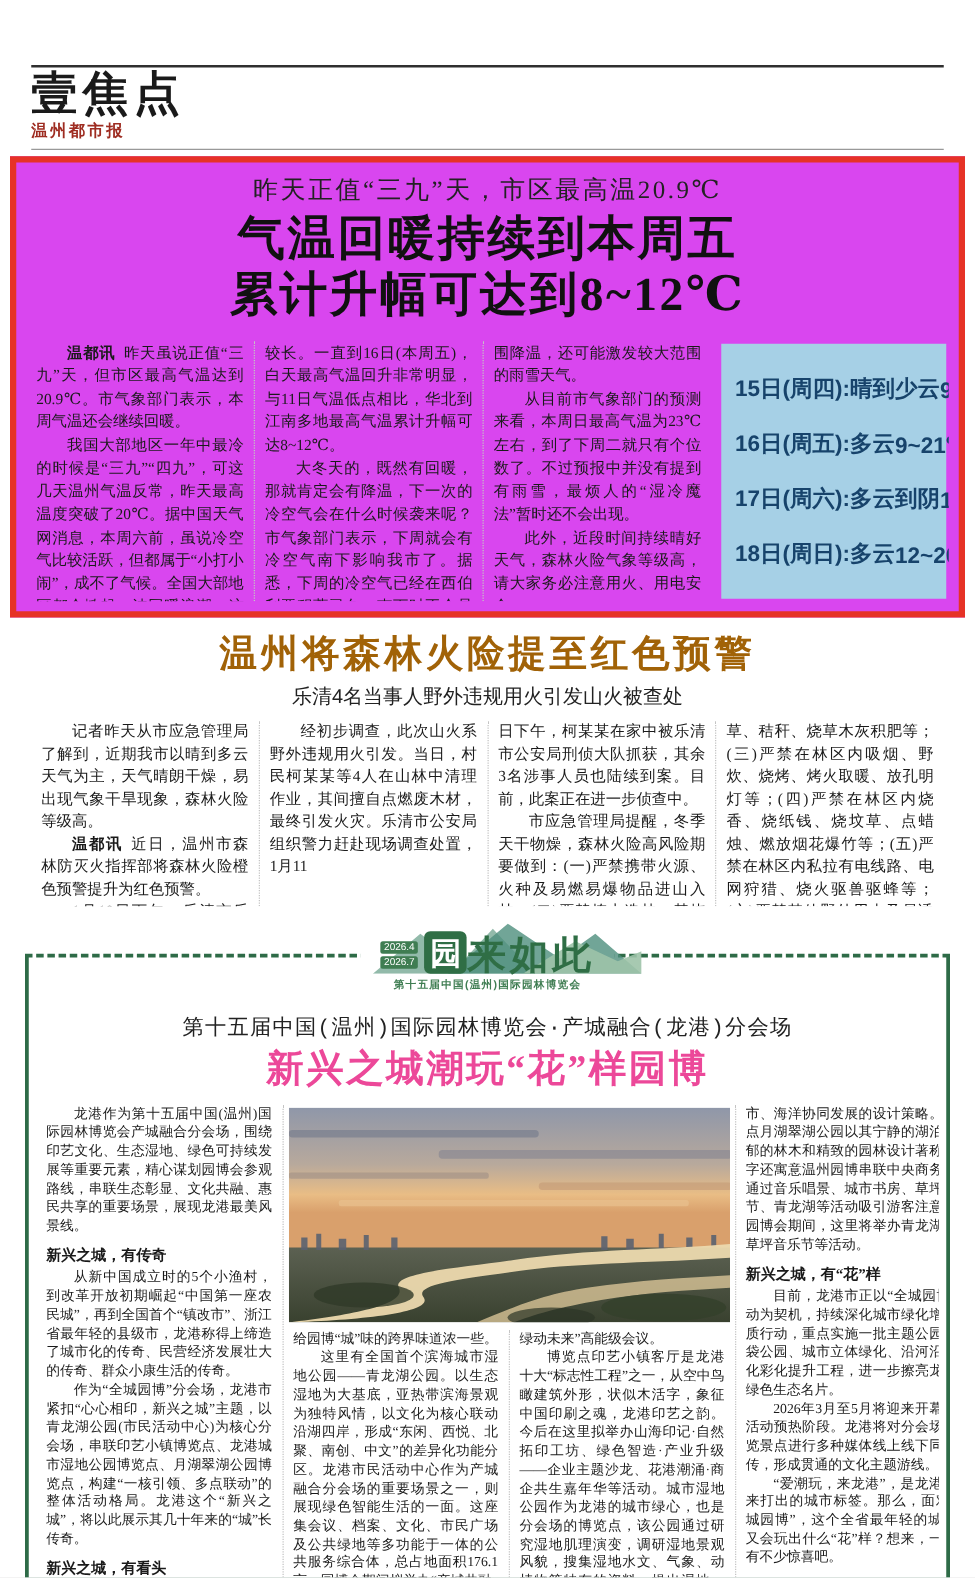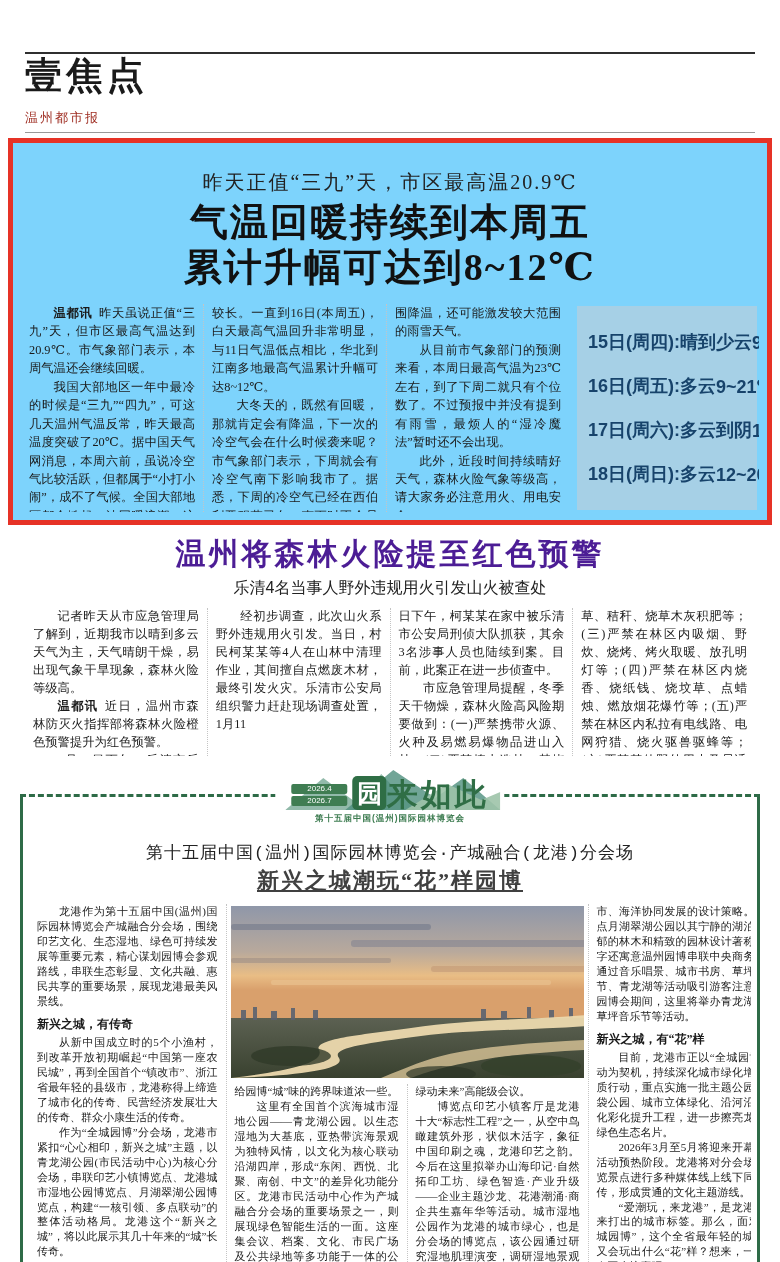--- a/index.html
+++ b/index.html
@@ -3,58 +3,58 @@
 <meta charset="utf-8">
 <style>
   html,body{margin:0;padding:0;background:#e9e9e9;}
   .page{width:780px;height:1262px;margin:0 auto;background:#ffffff;position:relative;overflow:hidden;
         font-family:"Liberation Serif","DejaVu Serif",serif;color:#1a1a1a;}
   
   .hd{padding:0 25px;}
   .hd-rule-top{border-top:2px solid #2f2f2f;margin-top:52px;}
   .hd-row{display:flex;justify-content:space-between;align-items:flex-start;padding-top:3px;}
   .section-title{font-size:37px;font-weight:bold;letter-spacing:4px;line-height:1.05;}
-  .paper-name{font-size:13px;font-weight:normal;color:#9e2c21;letter-spacing:2px;margin-top:13px;}
+  .paper-name{font-size:13px;font-weight:bold;color:#9e2c21;letter-spacing:2px;margin-top:0px;}
   .hd-right{text-align:right;}
   .page-number{font-size:44px;font-weight:bold;color:#9e2c21;line-height:0.95;}
   .date-line{font-size:9px;color:#555;margin-top:3px;font-family:"Liberation Sans",sans-serif;}
   .hd-rule-bot{border-top:1px solid #999;margin-top:5px;}
   
-  .red-box{margin:5px 8px 0;border:5px solid #e63226;padding:26px 8px 8px;background:#7dd3fc;}
+  .red-box{margin:5px 8px 0;border:5px solid #e63226;padding:8px 8px 8px;background:#d946ef;}
   .kicker{text-align:center;font-size:20px;letter-spacing:2px;color:#222;}
   .main-headline{text-align:center;font-size:38px;font-weight:bold;line-height:1.2;letter-spacing:2px;margin-top:4px;color:#111;}
   .a1-body{display:flex;margin-top:13px;height:208px;overflow:hidden;}
   .col{flex:1;padding:0 8px;font-size:12.3px;line-height:1.5;text-align:justify;overflow:hidden;}
   .col + .col{border-left:1px dotted #c4c4c4;}
   p{margin:0;text-indent:2em;}
   p.cont{text-indent:0;}
   .lead{margin-right:.55em;font-weight:bold;}
   .weather-box{flex:none;width:158px;background:#a6d0e6;margin:2px 2px 2px 8px;padding:14px 11px;
                display:flex;flex-direction:column;justify-content:space-around;
                color:#17436b;font-weight:bold;font-size:18px;font-family:"Liberation Sans",sans-serif;}
   .wrow{display:flex;justify-content:space-between;white-space:nowrap;}
   
   .article2{padding:9px 25px 0;}
-  .a2-headline{text-align:center;font-size:30px;font-weight:800;letter-spacing:3px;color:#4c1d95;}
+  .a2-headline{text-align:center;font-size:30px;font-weight:800;letter-spacing:3px;color:#a16207;}
   .a2-sub{text-align:center;font-size:16px;margin-top:3px;font-family:"Liberation Sans",sans-serif;color:#222;}
   .a2-body{display:flex;margin-top:9px;height:148px;overflow:hidden;}
   .a2-body .col{line-height:1.46;}
   
   .green-box{margin:38px 20px 0;border:3px solid #2e6b47;border-top-style:dashed;position:relative;height:496px;background:#fff;}
   .expo-logo{position:absolute;top:-37px;left:50%;transform:translateX(-50%);background:#fff;padding:2px 16px 0;text-align:center;z-index:3;}
   .logo-main{position:relative;display:flex;align-items:flex-end;justify-content:center;height:50px;}
   .logo-mtn{position:absolute;left:-6px;bottom:2px;z-index:0;}
   .logo-dates{display:flex;flex-direction:column;gap:2px;margin:0 5px 6px 0;z-index:2;}
-  .logo-date{background:#3f7d52;color:#fff;font-size:8px;line-height:1.25;padding:0 16px;border-radius:2px;font-family:"Liberation Sans",sans-serif;}
+  .logo-date{background:#3f7d52;color:#fff;font-size:8px;line-height:1.25;padding:0 3px;border-radius:2px;font-family:"Liberation Sans",sans-serif;}
   .logo-yuan{width:34px;height:34px;background:#2f6e45;color:#fff;font-size:25px;font-weight:bold;
              display:flex;align-items:center;justify-content:center;border-radius:5px;z-index:2;margin-bottom:2px;}
   .logo-rest{font-size:31px;font-weight:bold;color:#2f6e45;letter-spacing:3px;z-index:2;line-height:1.1;}
   .logo-sub{font-size:8.5px;font-weight:bold;color:#3f7d52;margin-top:1px;font-family:"Liberation Sans",sans-serif;letter-spacing:1px;}
   .a3-subtitle{text-align:center;font-size:17px;color:#222;padding-top:44px;font-family:Liberation Mono, monospace;letter-spacing:1px;}
-  .a3-headline{text-align:center;font-size:22px;font-weight:bold;letter-spacing:2px;margin-top:2px;color:#404040;text-decoration:underline;}
+  .a3-headline{text-align:center;font-size:30px;font-weight:bold;letter-spacing:2px;margin-top:2px;color:#ec4899;}
   .a3-body{display:flex;margin:8px 6px 0;height:392px;overflow:hidden;}
   .a3-col{font-size:11px;line-height:1.36;text-align:justify;overflow:hidden;padding:0 8px;}
   .a3-col1,.a3-col4{width:25%;flex:none;}
   .a3-mid{width:50%;flex:none;display:flex;flex-direction:column;border-left:1px dotted #c4c4c4;border-right:1px dotted #c4c4c4;}
   .a3-photo{height:172px;margin:2px 4px 6px;overflow:hidden;}
   .a3-photo svg{display:block;}
   .mid-cols{display:flex;flex:1;overflow:hidden;}
   .mid-cols .a3-col{flex:1;}
   .mid-cols .a3-col + .a3-col{border-left:1px dotted #c4c4c4;}
   .a3-subhead{font-weight:bold;font-size:12px;margin:7px 0 3px;text-indent:0;}

